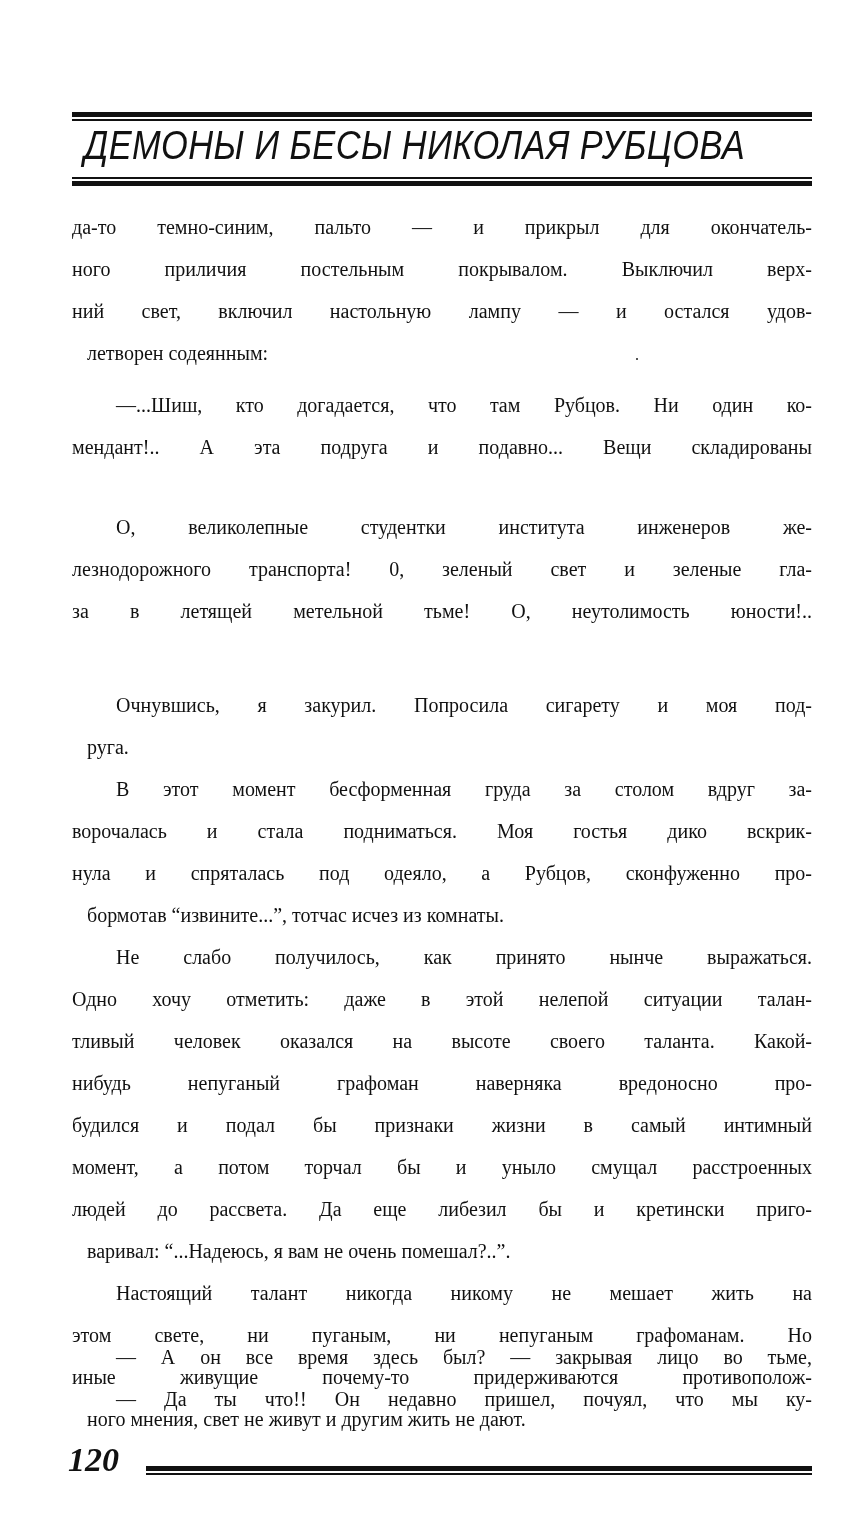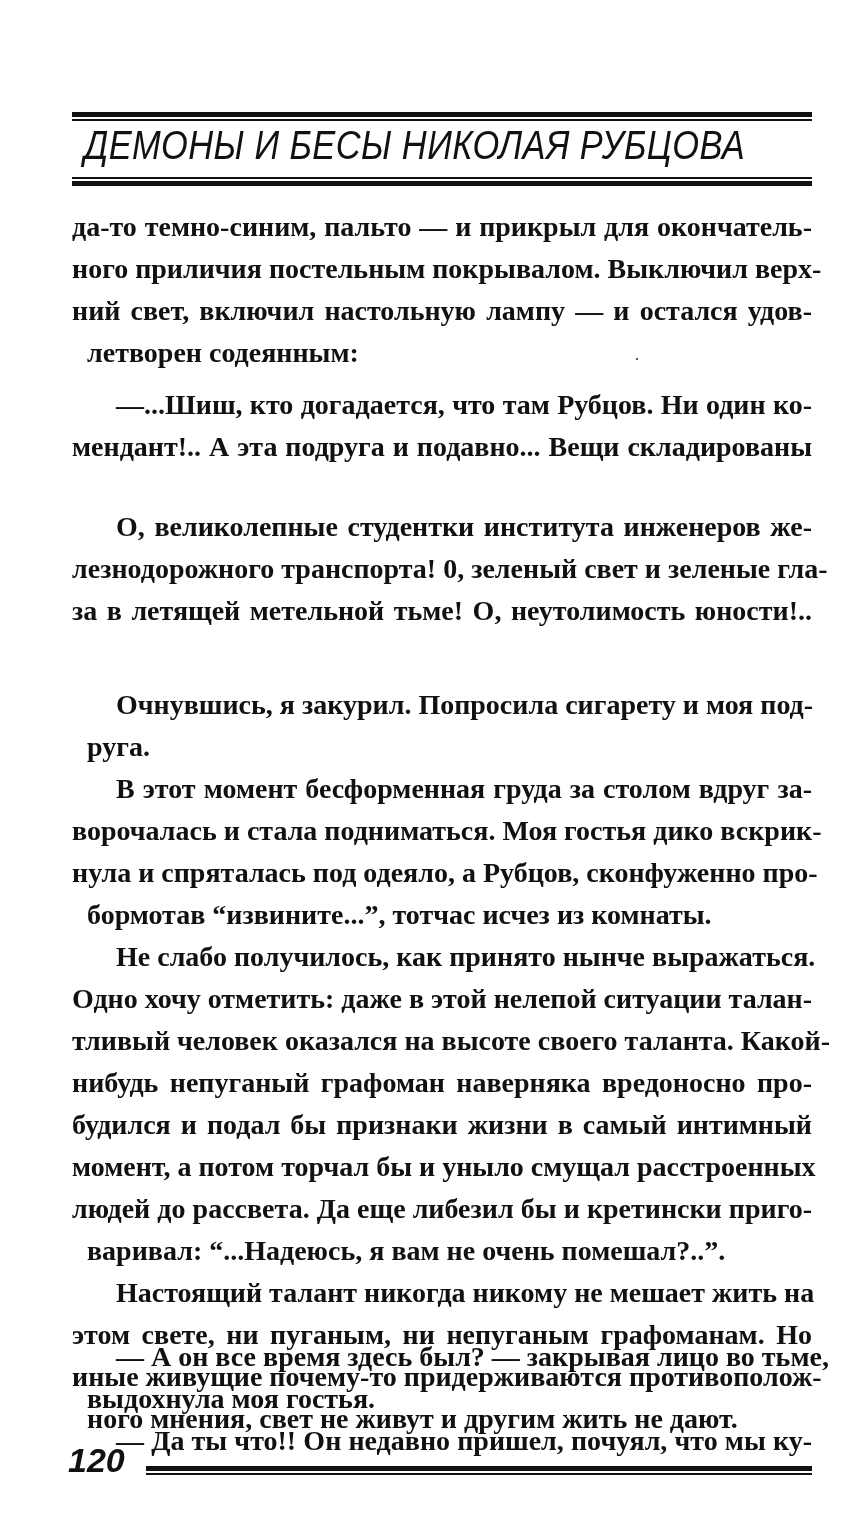--- a/index.html
+++ b/index.html
@@ -13,33 +13,33 @@
   .running-head {
     position: absolute; left: 84px; top: 120px; width: 720px;
     font-family: "Liberation Sans", sans-serif;
     font-style: italic; font-size: 40px; letter-spacing: 0.5px;
     transform: scaleX(0.86); transform-origin: left center;
     white-space: nowrap; line-height: 50px;
   }
 
   .text {
     position: absolute; left: 72px; width: 740px;
-    font-family: "Liberation Serif", serif; font-size: 28px;
-    font-weight: bold; line-height: 42px;
+    font-family: "Liberation Serif", serif; font-size: 20px;
+    font-weight: normal; line-height: 42px;
   }
   .line {
     display: block; white-space: nowrap; height: 42px;
     text-align: justify; text-align-last: justify;
   }
   .line.last { text-align-last: left; margin-left: 15px; }
   .indent { padding-left: 44px; }
 
   .folio {
     position: absolute; left: 68px; top: 1440px;
-    font-family: Liberation Sans, sans-serif; font-style: italic; font-weight: bold;
+    font-family: Liberation Serif, serif; font-style: italic; font-weight: bold;
     font-size: 34px; line-height: 40px;
   }
   .speck { position: absolute; width: 2px; height: 2px; background: #555; }
 </style>
 </head>
 <body>
 
 <div class="page">
 
   <div class="rule thick" style="left:72px; top:112px; width:740px;"></div>
@@ -84,21 +84,20 @@
     <span class="line">людей до рассвета. Да еще либезил бы и кретински приго-</span>
     <span class="line last">варивал: “...Надеюсь, я вам не очень помешал?..”.</span>
     <span class="line indent">Настоящий талант никогда никому не мешает жить на</span>
     <span class="line">этом свете, ни пуганым, ни непуганым графоманам. Но</span>
     <span class="line">иные живущие почему-то придерживаются противополож-</span>
     <span class="line last">ного мнения, свет не живут и другим жить не дают.</span>
   </div>
 
   <div class="text" style="top:1336px;">
     <span class="line indent">— А он все время здесь был? — закрывая лицо во тьме,</span>
-    <span class="line last">выдохнула моя гостья.</span>
     <span class="line indent">— Да ты что!! Он недавно пришел, почуял, что мы ку-</span>
   </div>
 
   <div class="folio">120</div>
   <div class="rule thick" style="left:146px; top:1466px; width:666px;"></div>
   <div class="rule thin" style="left:146px; top:1473px; width:666px;"></div>
 
   <div class="speck" style="left:636px; top:358px;"></div>
 </div>
 

